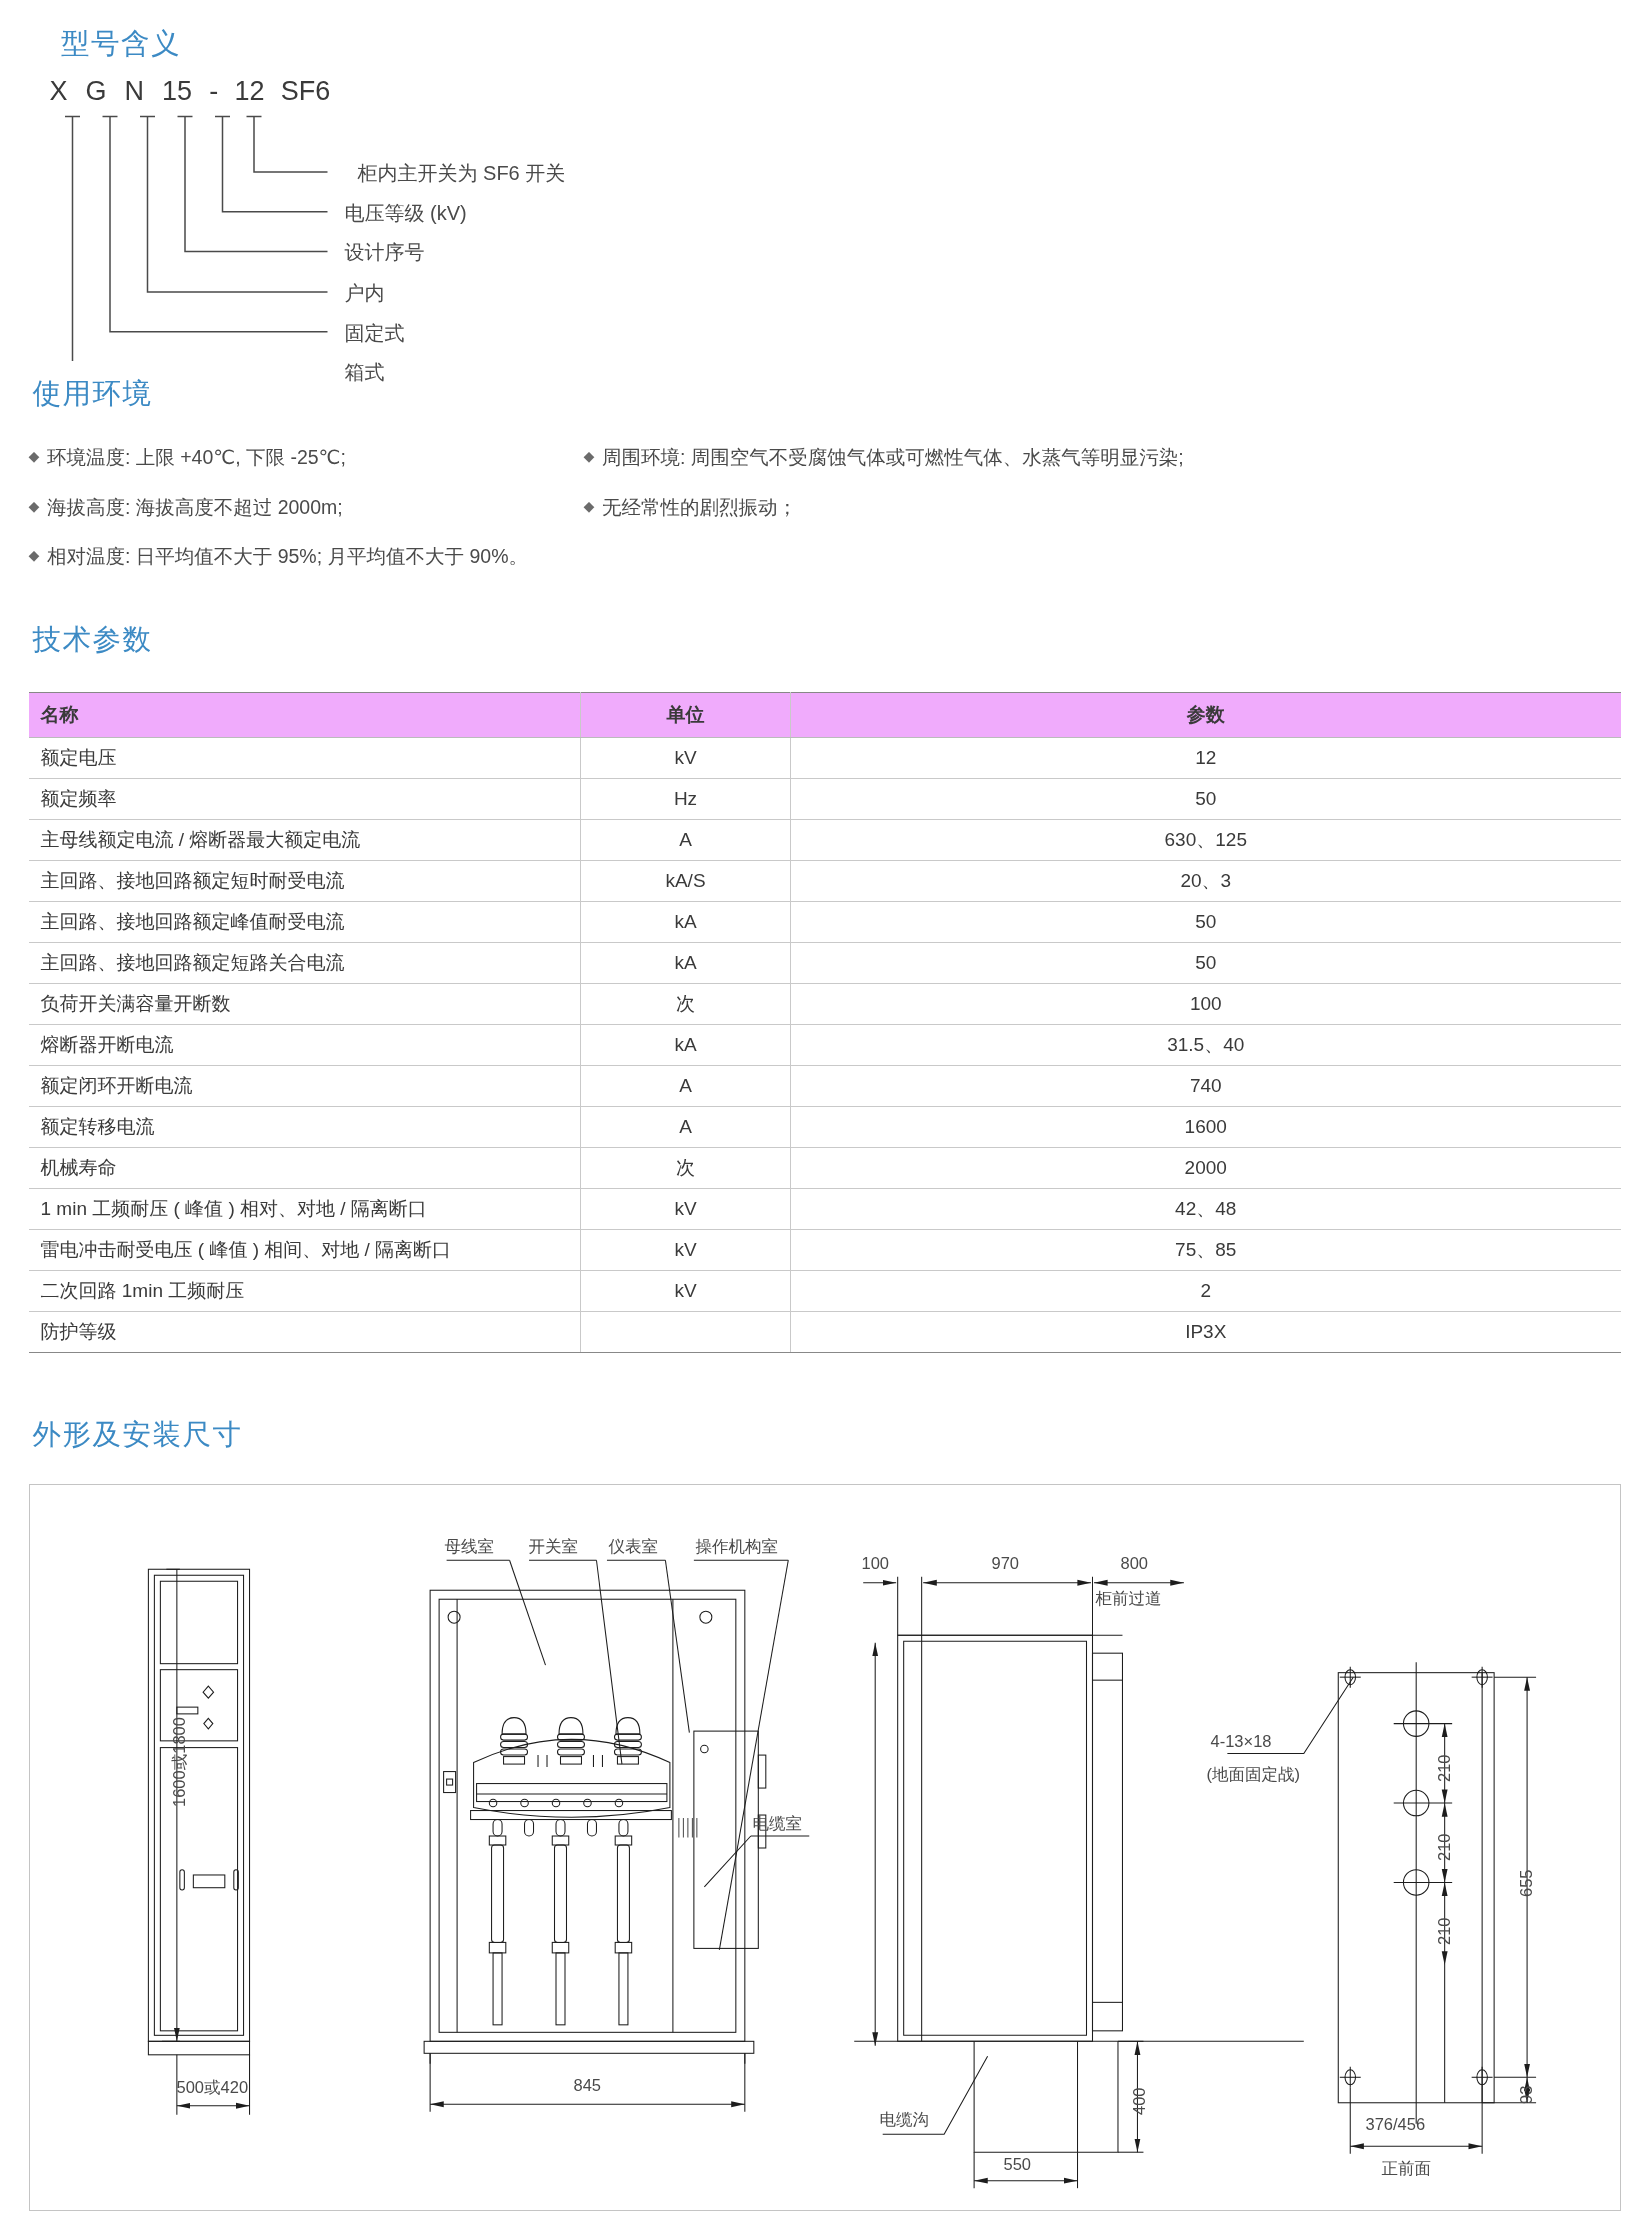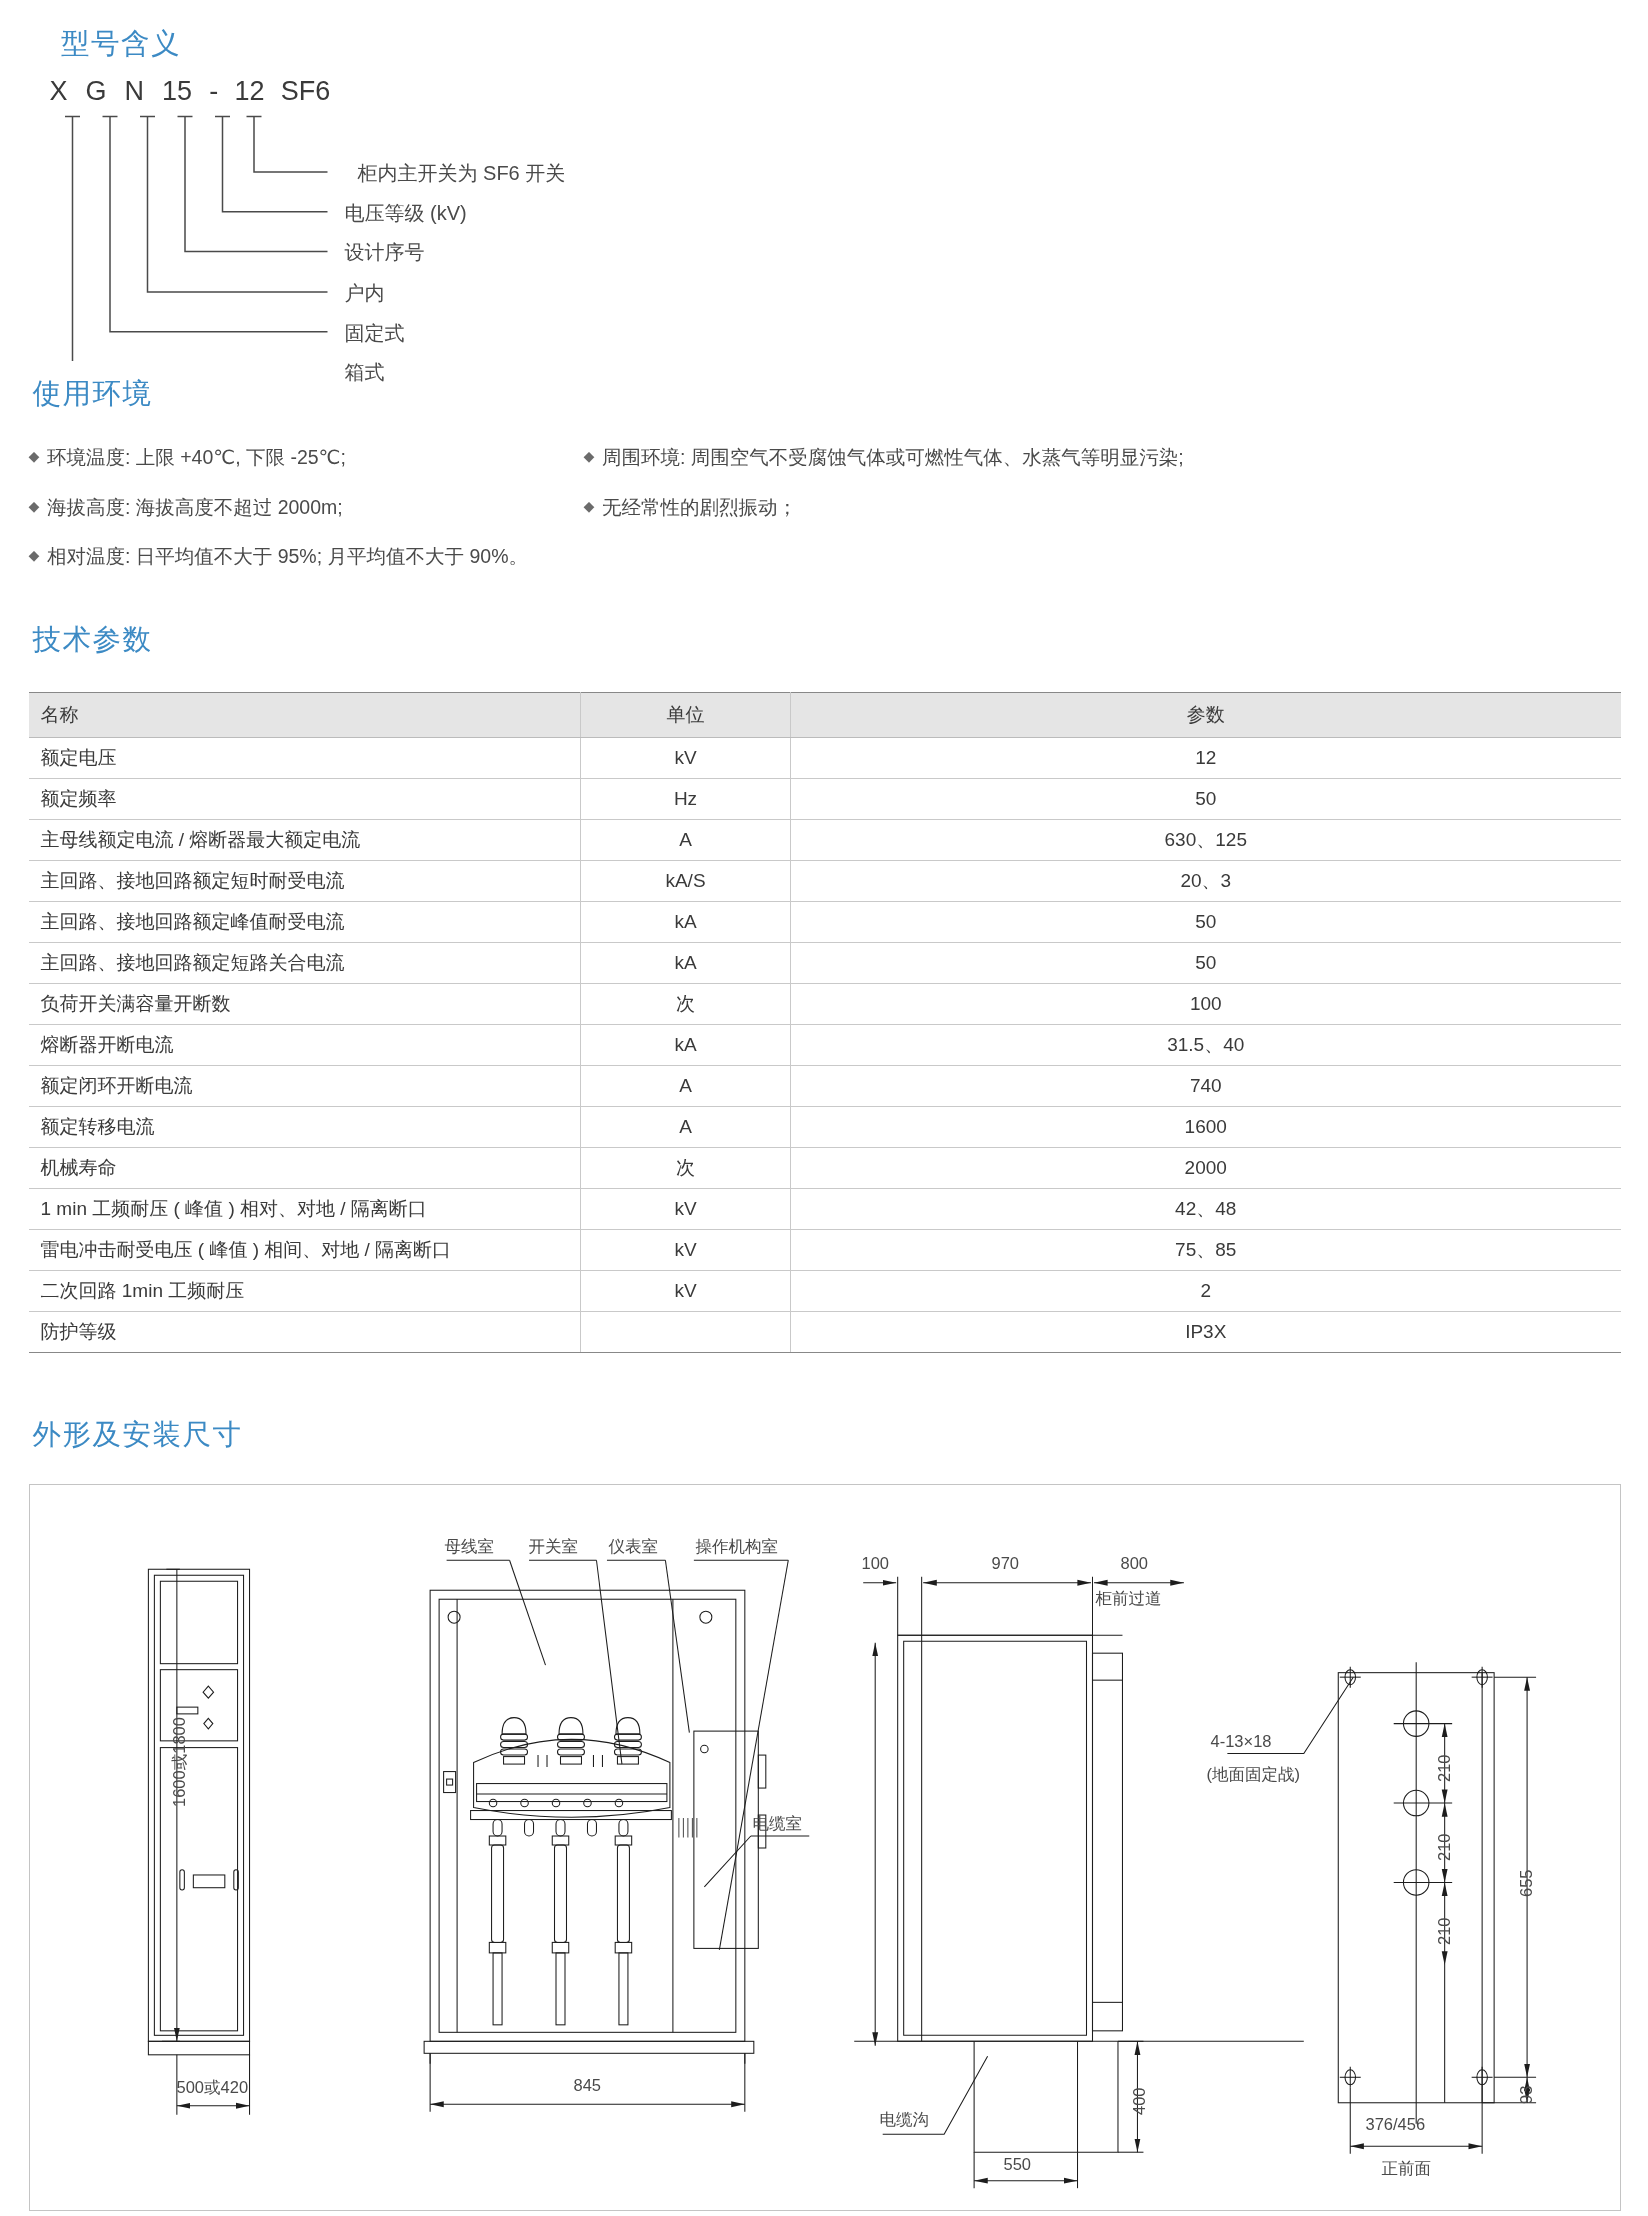--- a/index.html
+++ b/index.html
@@ -71,22 +71,22 @@
   
   #tech-section { margin-top: 51px; }
   #tech-title { margin-bottom: 33px; }
   table.spec {
     width: 1592px;
     border-collapse: collapse;
     font-size: 19px;
     color: #3a3a3a;
   }
   table.spec thead th {
-    background: #e5e5e5;
-    font-weight: 400;
+    background: #f0abfc;
+    font-weight: 700;
     padding: 9px 0 9px 0;
     border-top: 1.5px solid #888;
     border-bottom: 0.7px solid #bbb;
     height: 42px;
   }
   table.spec thead th.c-name { text-align: left; padding-left: 12px; border-right: 0.7px solid #c9c9c9; }
   table.spec thead th.c-unit { text-align: center; width: 210px; border-right: 0.7px solid #c9c9c9; }
   table.spec thead th.c-val  { text-align: center; width: 830px; }
   table.spec tbody td {
     border-bottom: 0.7px solid #c9c9c9;

